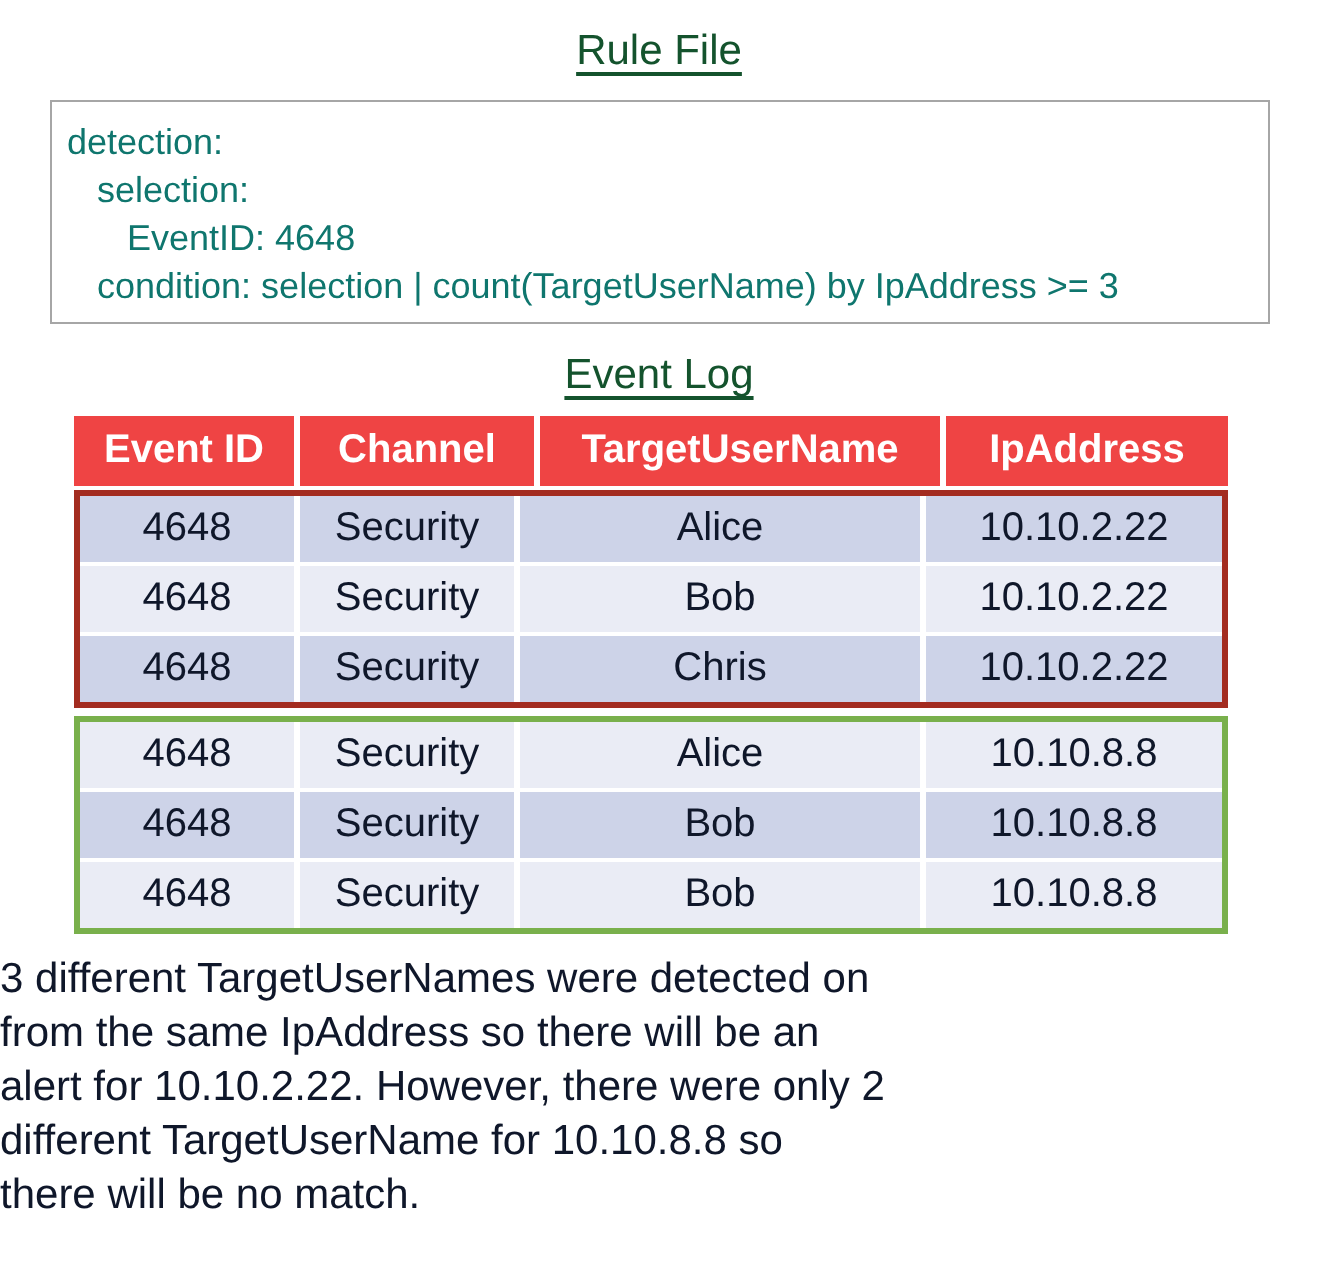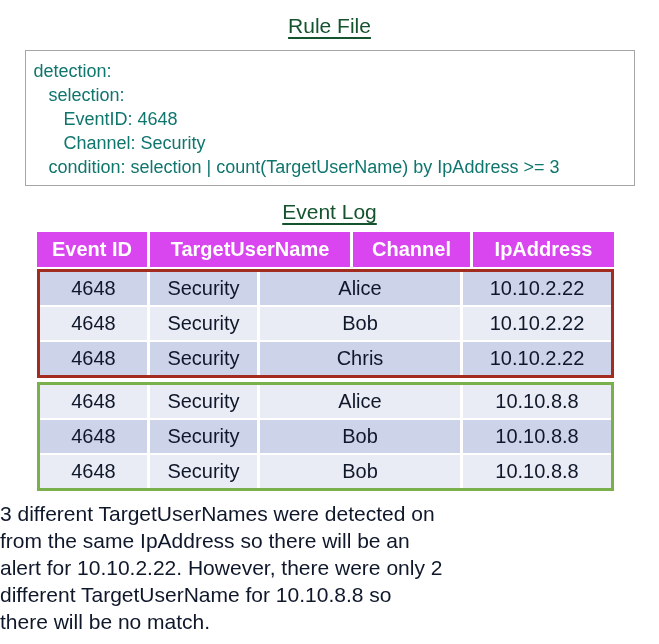--- a/index.html
+++ b/index.html
@@ -40,21 +40,21 @@
     color: #0f766e;
   }
 
   .event-title { padding-top: 13px; }
 
   .evt-table { width: 577px; margin: 7px 0 0 37px; }
 
   .thead {
     display: flex;
     height: 35px;
-    background: #d946ef;
+    background: #ef4444;
   }
   .th {
     display: flex; align-items: center; justify-content: center;
     color: #ffffff; font-weight: bold; font-size: 20px;
     box-sizing: border-box; height: 100%;
   }
   .th + .th { border-left: 3px solid #ffffff; }
   .col-1 { width: 110px; }
   .col-2 { width: 120px; }
   .col-3 { width: 203px; }
@@ -92,34 +92,33 @@
 <div class="page">
 
   <div class="section-title">
     <span>Rule File</span>
   </div>
 
   <div class="rule-box">
     <div class="rule-line">detection:</div>
     <div class="rule-line">   selection:</div>
     <div class="rule-line">      EventID: 4648</div>
-    <div class="rule-line">      Channel: Security</div>
     <div class="rule-line">   condition: selection | count(TargetUserName) by IpAddress &gt;= 3</div>
   </div>
 
   <div class="section-title event-title">
     <span>Event Log</span>
   </div>
 
   <div class="evt-table">
 
     <div class="thead">
       <div class="th col-1">Event ID</div>
+      <div class="th col-2">Channel</div>
       <div class="th col-3">TargetUserName</div>
-      <div class="th col-2">Channel</div>
       <div class="th col-4">IpAddress</div>
     </div>
 
     <div class="hl-group hl-alert">
       <div class="trow band-dark">
         <div class="td rcol-1">4648</div>
         <div class="td rcol-2">Security</div>
         <div class="td rcol-3">Alice</div>
         <div class="td rcol-4">10.10.2.22</div>
       </div>

